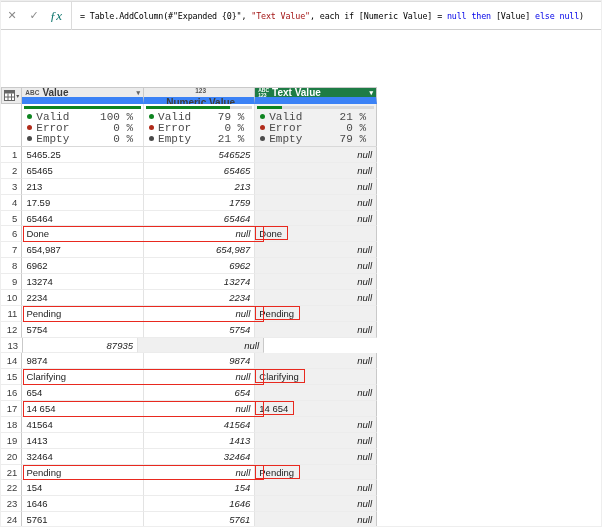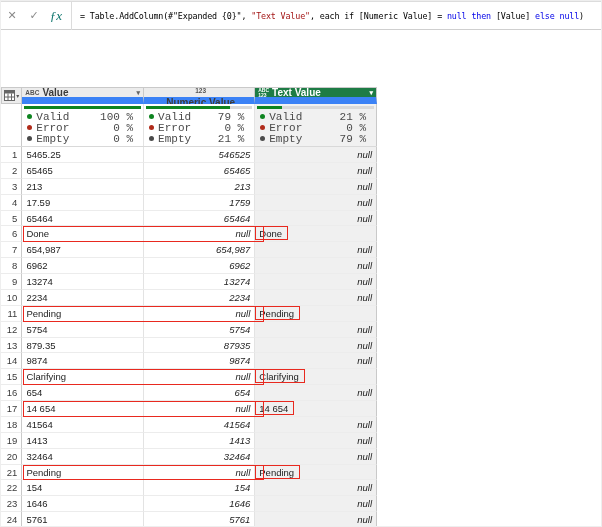--- a/index.html
+++ b/index.html
@@ -262,21 +262,20 @@
           <div class="hlbox"></div>
         </div>
         <div class="row">
           <div class="cell rn">12</div>
           <div class="cell val c0">5754</div>
           <div class="cell numv c1">5754</div>
           <div class="cell txt c2 isnull">null</div>
         </div>
         <div class="row">
           <div class="cell rn">13</div>
-          <div class="cell val c0">879.35</div>
           <div class="cell numv c1">87935</div>
           <div class="cell txt c2 isnull">null</div>
         </div>
         <div class="row">
           <div class="cell rn">14</div>
           <div class="cell val c0">9874</div>
           <div class="cell numv c1">9874</div>
           <div class="cell txt c2 isnull">null</div>
         </div>
         <div class="row">

